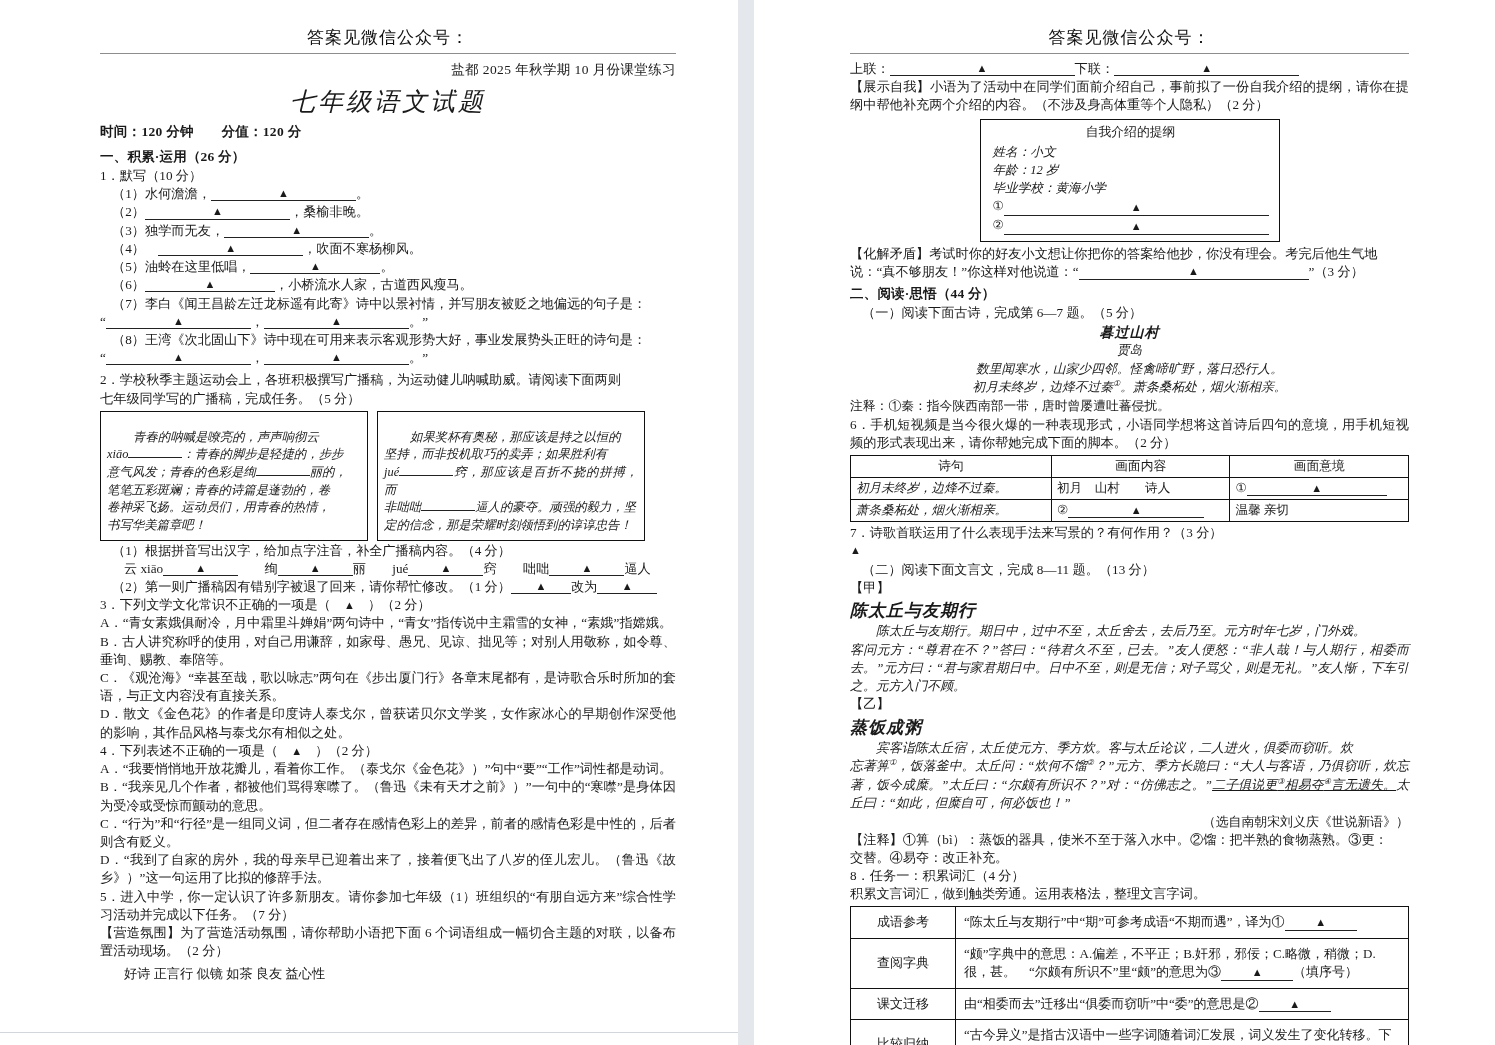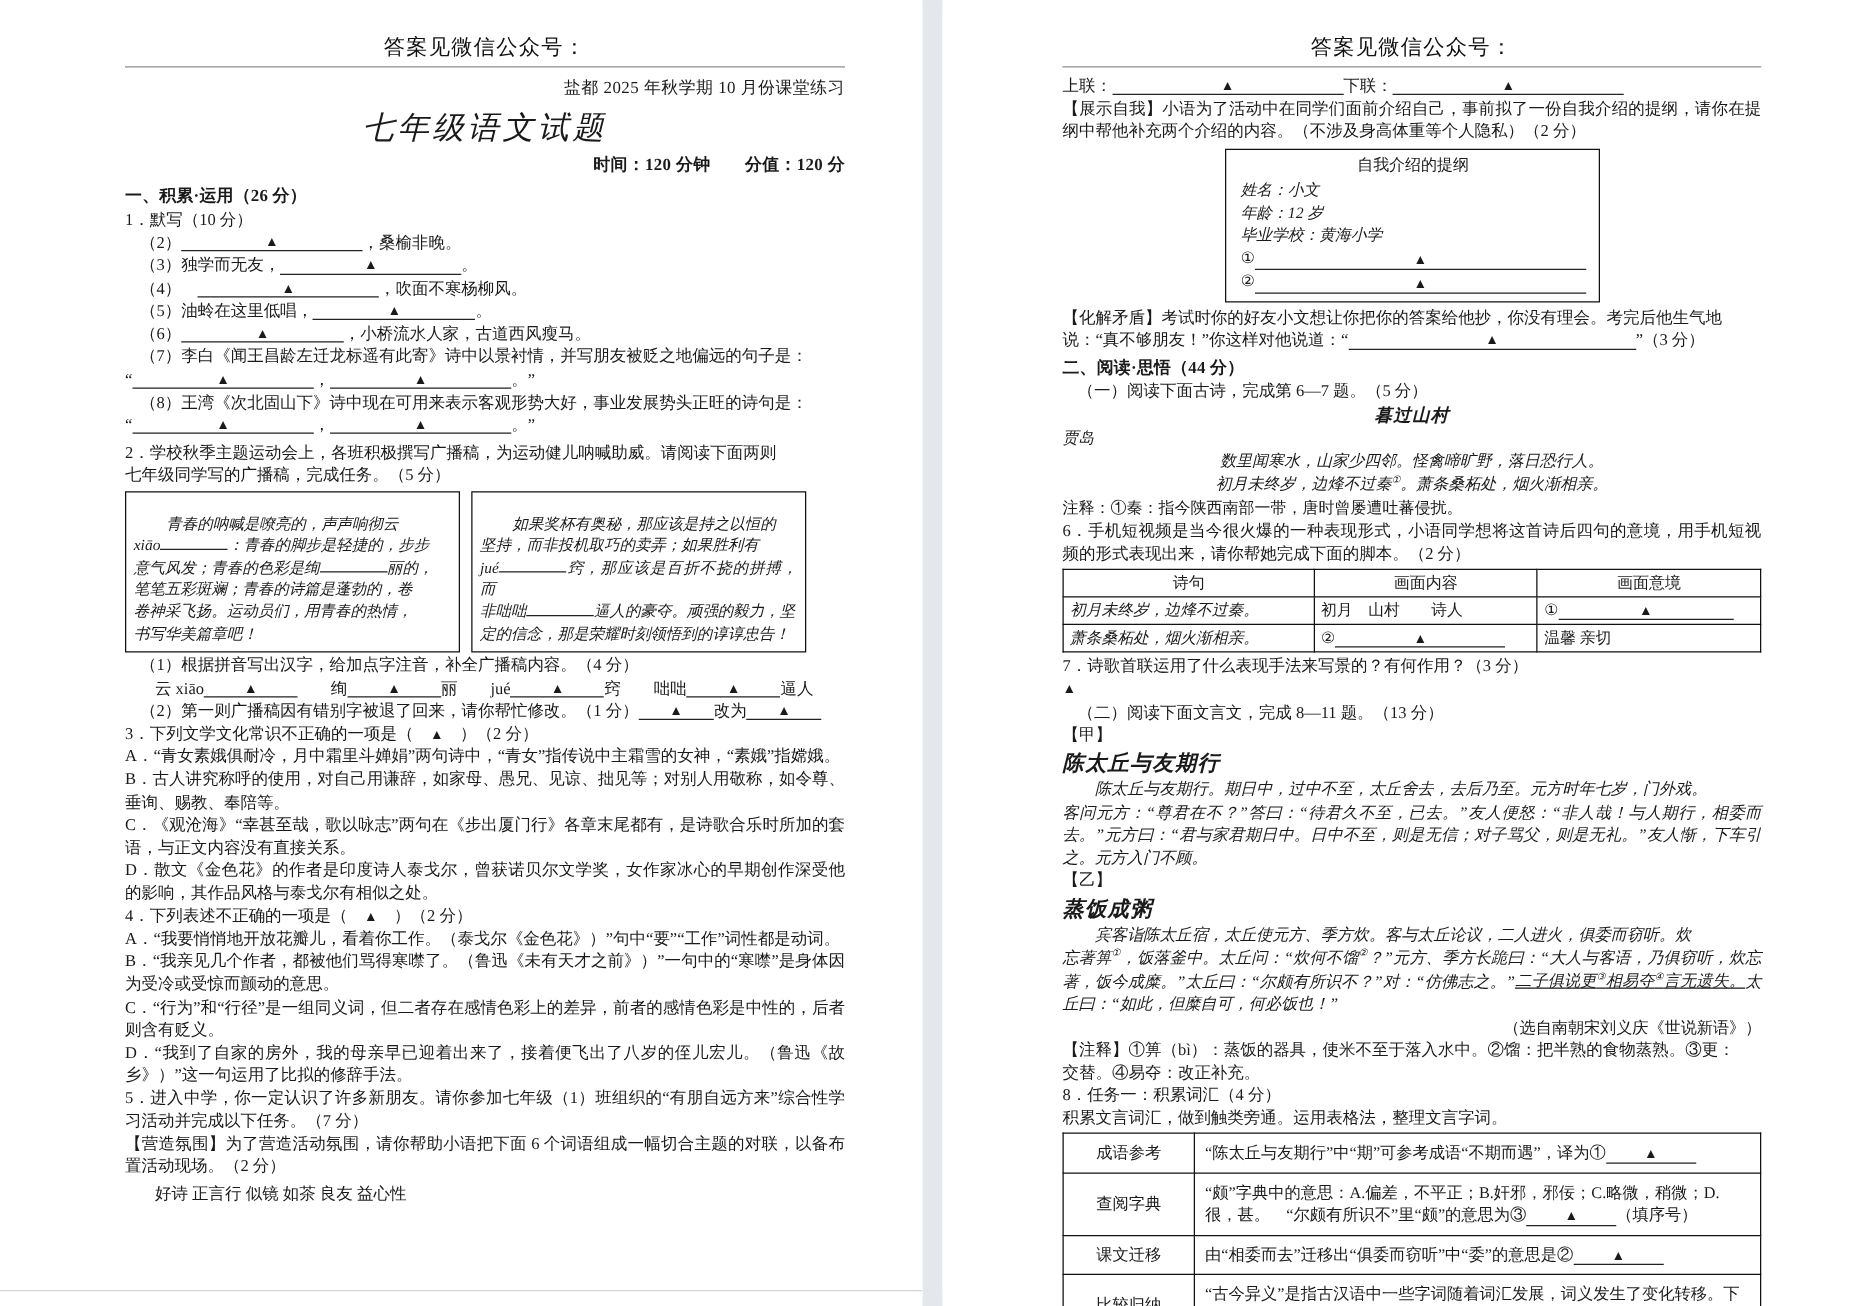--- a/index.html
+++ b/index.html
@@ -55,21 +55,21 @@
   .maintitle {
     text-align: center;
     font-size: 25px;
     font-family: "Liberation Serif", "DejaVu Serif", serif;
     font-style: italic;
     font-weight: 500;
     letter-spacing: 3px;
     margin: 6px 0 5px 0;
   }
   .meta {
-    text-align: right;
+    text-align: left;
     font-size: 13.5px;
     font-weight: bold;
     margin-bottom: 7px;
     letter-spacing: .3px;
   }
 
   
   .sec-head {
     font-size: 13.5px;
     font-weight: bold;
@@ -169,21 +169,21 @@
   
   .poem-title {
     text-align: center;
     font-weight: bold;
     font-style: italic;
     font-size: 14px;
     margin: 2px 0 0 0;
     letter-spacing: 1px;
   }
   .poem-author {
-    text-align: left;
+    text-align: center;
     font-size: 12.6px;
     font-style: italic;
     margin: 0 0 1px 0;
   }
   .poem-line {
     text-align: center;
     font-size: 12.8px;
     font-style: italic;
     line-height: 1.45;
     margin: 0;
@@ -272,20 +272,23 @@
     <hr class="head-rule">
 
     <div class="subtitle">盐都 2025 年秋学期 10 月份课堂练习</div>
     <div class="maintitle">七年级语文试题</div>
     <div class="meta">时间：120 分钟　　分值：120 分</div>
 
     <div class="sec-head">一、积累·运用（26 分）</div>
 
     <p class="q">1．默写（10 分）</p>
 
+    <p class="q ind1">
+      <span>（1）</span><span>水何澹澹，</span><span class="blank b145"><span class="tri">▲</span></span><span>。</span>
+    </p>
     <p class="q ind1">
       <span>（2）</span><span class="blank b145"><span class="tri">▲</span></span><span>，桑榆非晚。</span>
     </p>
     <p class="q ind1">
       <span>（3）</span><span>独学而无友，</span><span class="blank b145"><span class="tri">▲</span></span><span>。</span>
     </p>
     <p class="q ind1">
       <span>（4）</span>　<span class="blank b145"><span class="tri">▲</span></span><span>，吹面不寒杨柳风。</span>
     </p>
     <p class="q ind1">

